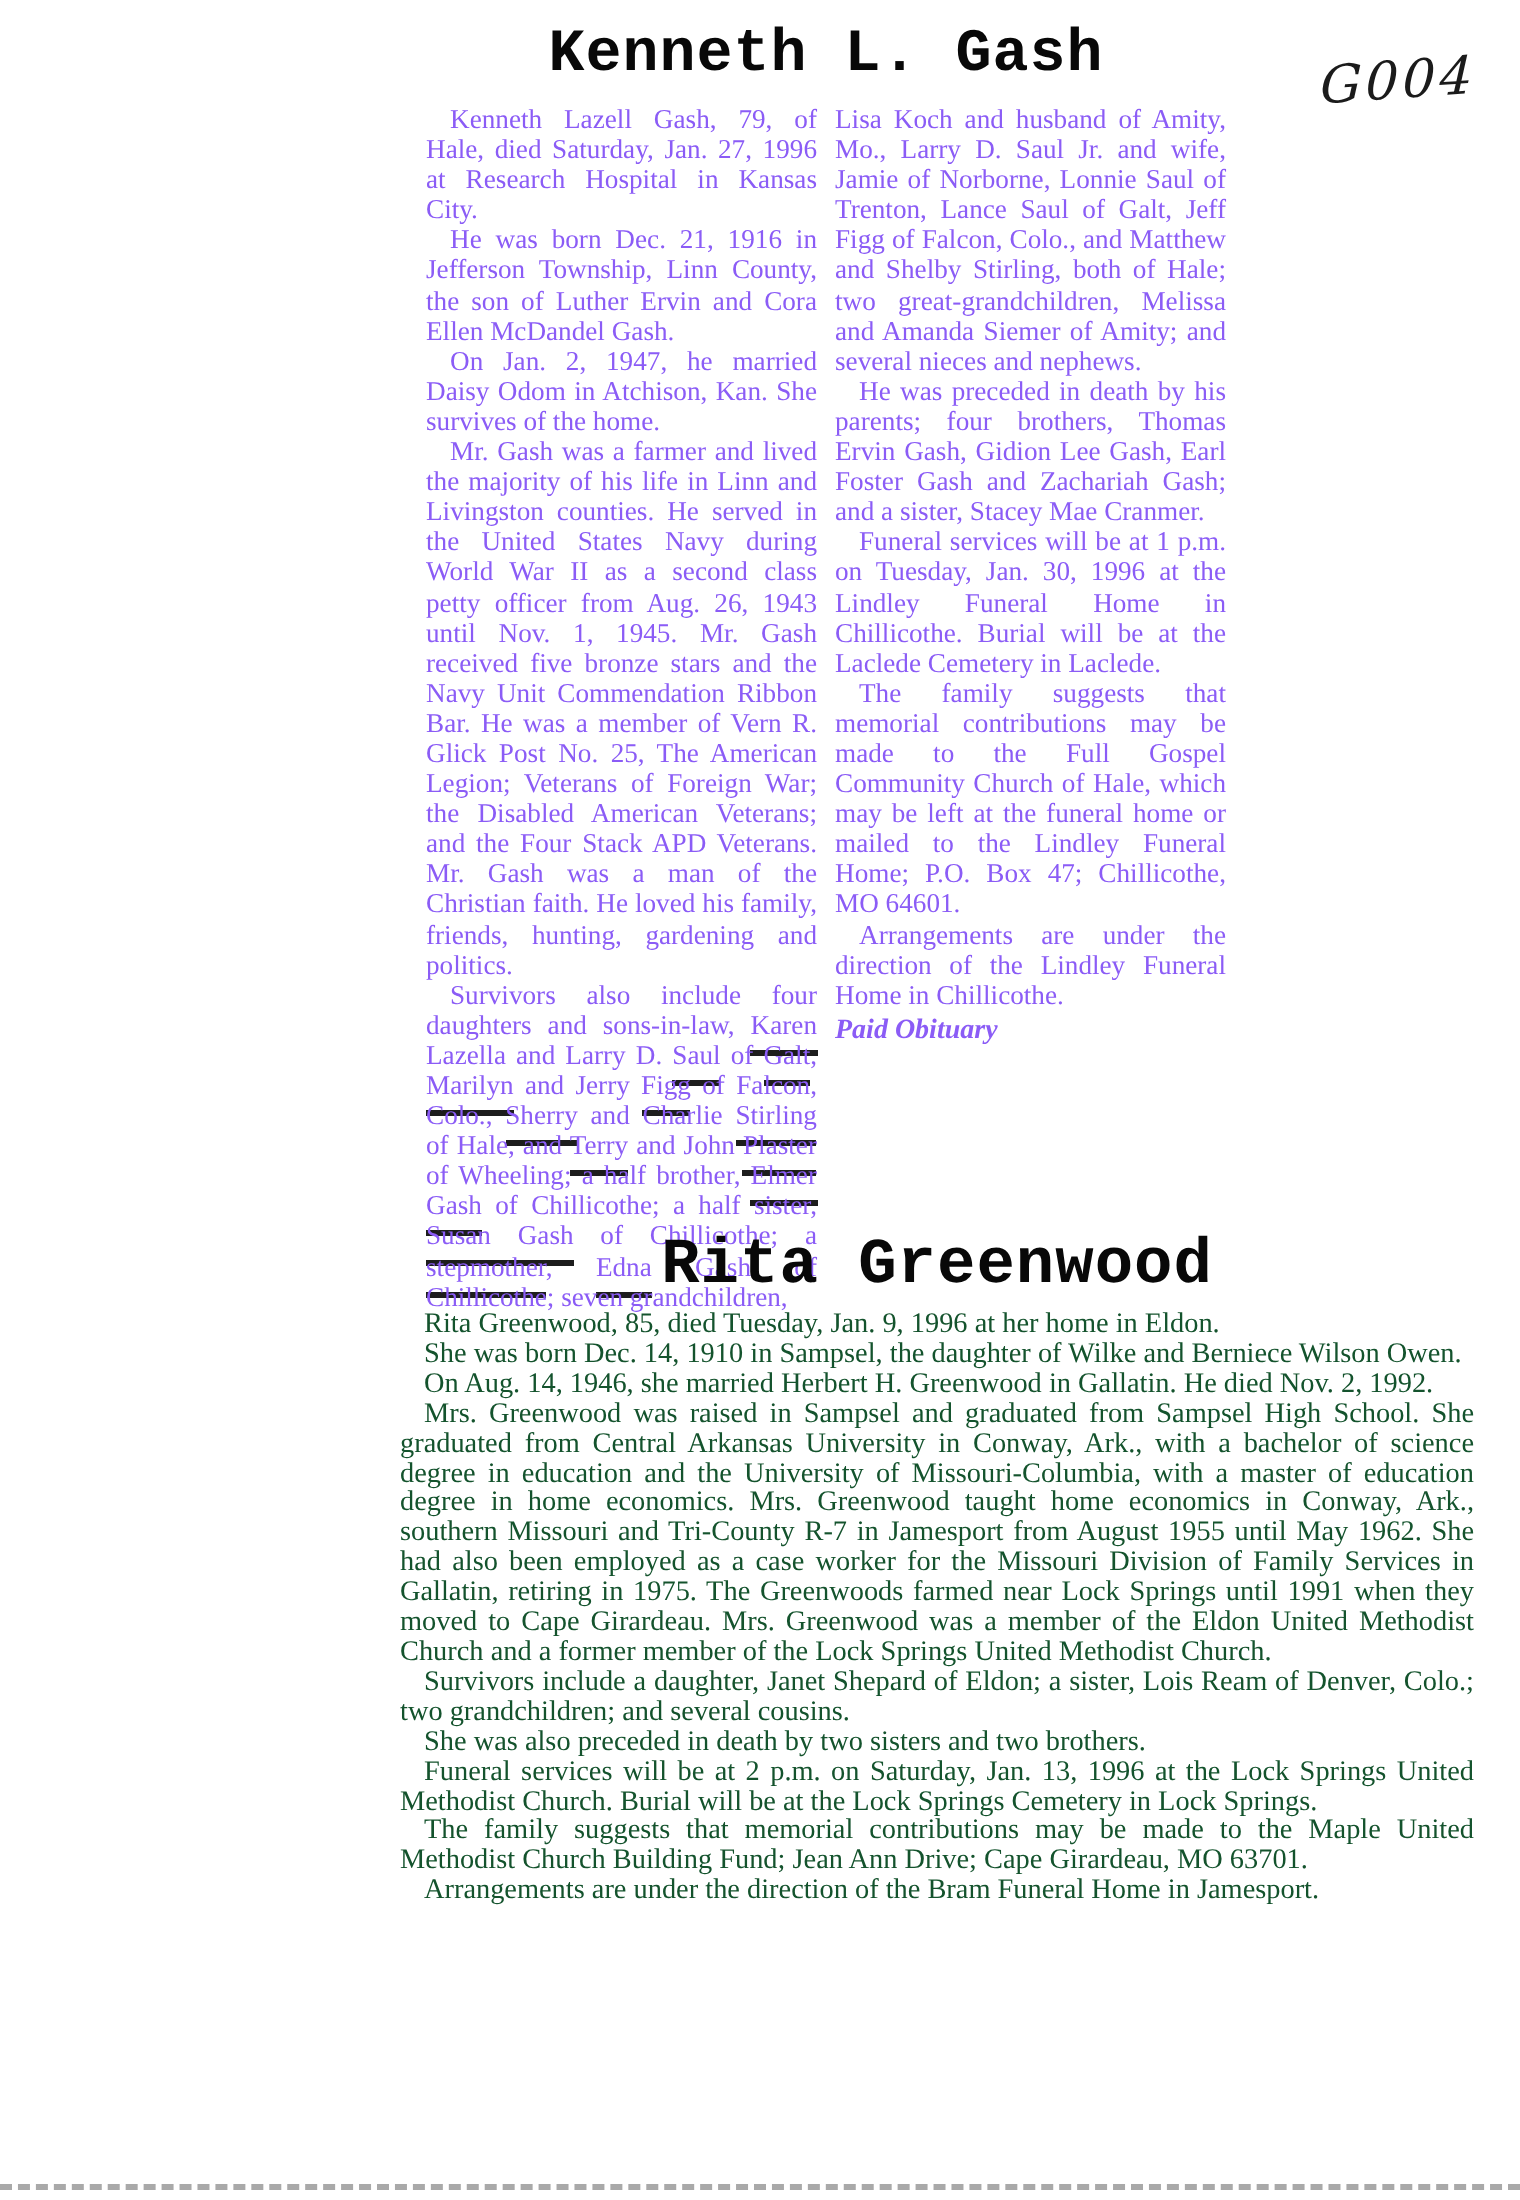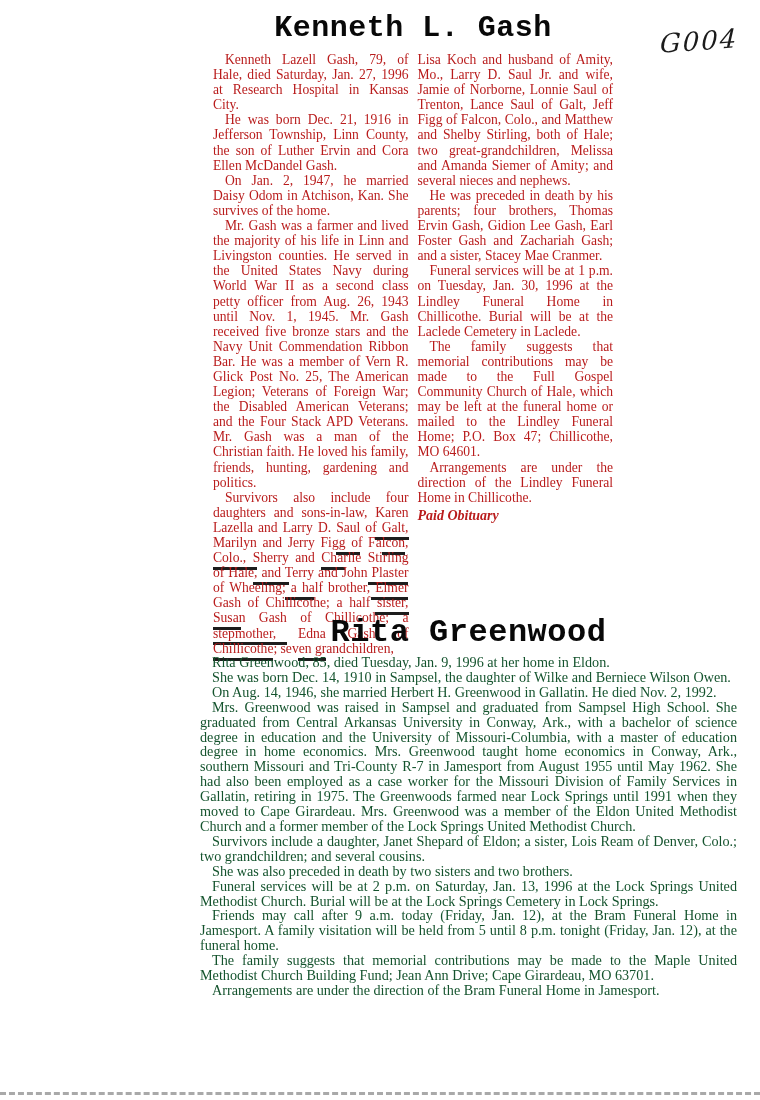--- a/index.html
+++ b/index.html
@@ -39,37 +39,37 @@
   
   .obit1 { position: absolute; left: 213px; top: 12px; width: 400px; }
   .obit1 h1 { font-size: 30px; line-height: 32px; margin-bottom: 8px; }
   .obit1 .cols { display: flex; gap: 9px; }
   .obit1 .col {
     width: 196px;
     font-family: "Liberation Serif", serif;
     font-size: 13.6px;
     line-height: 15.1px;
     text-align: justify;
-    color: #b91c1c;
+    color: #8b5cf6;
   }
   .obit p { margin: 0; }
   .indent { text-indent: 12px; }
   .paid {
     text-align: left;
     font-family: "Liberation Serif", serif;
     font-weight: bold;
     font-style: italic;
     font-size: 14px;
     margin-top: 3px !important;
     padding-right: 4px;
   }
   
   .hand-underline {
     border-bottom: 3px solid #1d1d1d;
-    padding-bottom: 17px;
+    padding-bottom: 5px;
     font-family: Liberation Serif, serif;
   }
 
   
   .obit2 { position: absolute; left: 200px; top: 616px; width: 537px; }
   .obit2 h1 { font-size: 32px; line-height: 34px; margin-bottom: 5px; }
   .obit2 p {
     font-family: "Liberation Serif", serif;
     font-size: 14.2px;
     line-height: 14.9px;
@@ -117,20 +117,19 @@
 
   <section class="obit obit2">
     <h1>Rita Greenwood</h1>
     <p class="indent">Rita Greenwood, 85, died Tuesday, Jan. 9, 1996 at her home in Eldon.</p>
     <p class="indent">She was born Dec. 14, 1910 in Sampsel, the daughter of Wilke and Berniece Wilson Owen.</p>
     <p class="indent">On Aug. 14, 1946, she married Herbert H. Greenwood in Gallatin. He died Nov. 2, 1992.</p>
     <p class="indent">Mrs. Greenwood was raised in Sampsel and graduated from Sampsel High School. She graduated from Central Arkansas University in Conway, Ark., with a bachelor of science degree in education and the University of Missouri-Columbia, with a master of education degree in home economics. Mrs. Greenwood taught home economics in Conway, Ark., southern Missouri and Tri-County R-7 in Jamesport from August 1955 until May 1962. She had also been employed as a case worker for the Missouri Division of Family Services in Gallatin, retiring in 1975. The Greenwoods farmed near Lock Springs until 1991 when they moved to Cape Girardeau. Mrs. Greenwood was a member of the Eldon United Methodist Church and a former member of the Lock Springs United Methodist Church.</p>
     <p class="indent">Survivors include a daughter, Janet Shepard of Eldon; a sister, Lois Ream of Denver, Colo.; two grandchildren; and several cousins.</p>
     <p class="indent">She was also preceded in death by two sisters and two brothers.</p>
     <p class="indent">Funeral services will be at 2 p.m. on Saturday, Jan. 13, 1996 at the Lock Springs United Methodist Church. Burial will be at the Lock Springs Cemetery in Lock Springs.</p>
-    <p class="indent">Friends may call after 9 a.m. today (Friday, Jan. 12), at the Bram Funeral Home in Jamesport. A family visitation will be held from 5 until 8 p.m. tonight (Friday, Jan. 12), at the funeral home.</p>
     <p class="indent">The family suggests that memorial contributions may be made to the Maple United Methodist Church Building Fund; Jean Ann Drive; Cape Girardeau, MO 63701.</p>
     <p class="indent">Arrangements are under the direction of the Bram Funeral Home in Jamesport.</p>
   </section>
 
   <div class="bottom-rule"></div>
 
 </div>
 
 </body></html>

